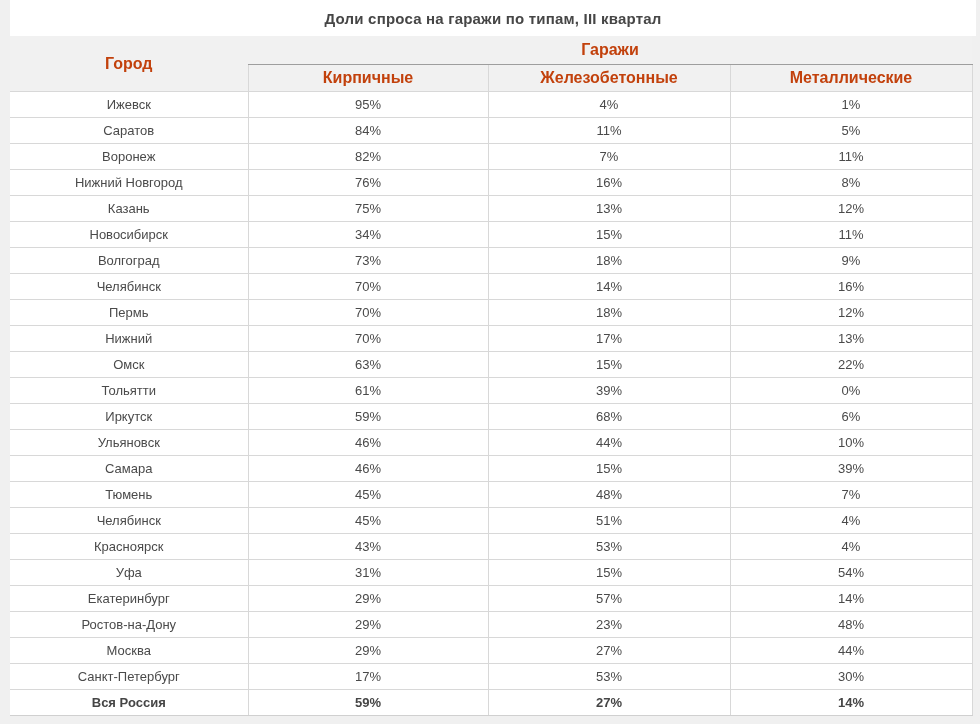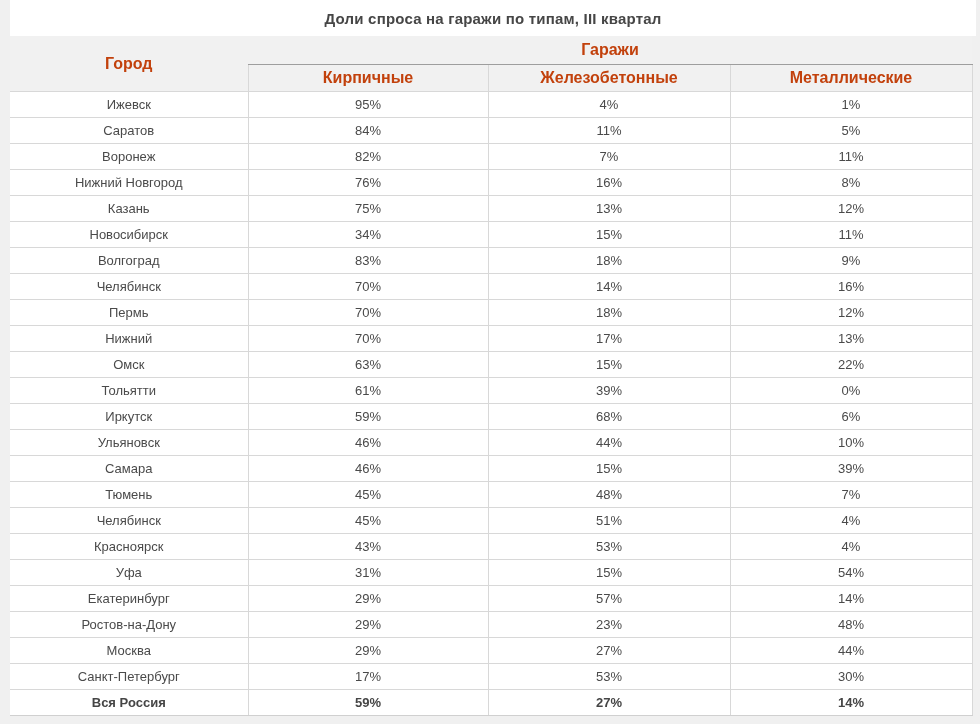--- a/index.html
+++ b/index.html
@@ -141,21 +141,21 @@
           <td>12%</td>
         </tr>
         <tr>
           <td>Новосибирск</td>
           <td>34%</td>
           <td>15%</td>
           <td>11%</td>
         </tr>
         <tr>
           <td>Волгоград</td>
-          <td>83%</td>
+          <td>73%</td>
           <td>18%</td>
           <td>9%</td>
         </tr>
         <tr>
           <td>Челябинск</td>
           <td>70%</td>
           <td>14%</td>
           <td>16%</td>
         </tr>
         <tr>

